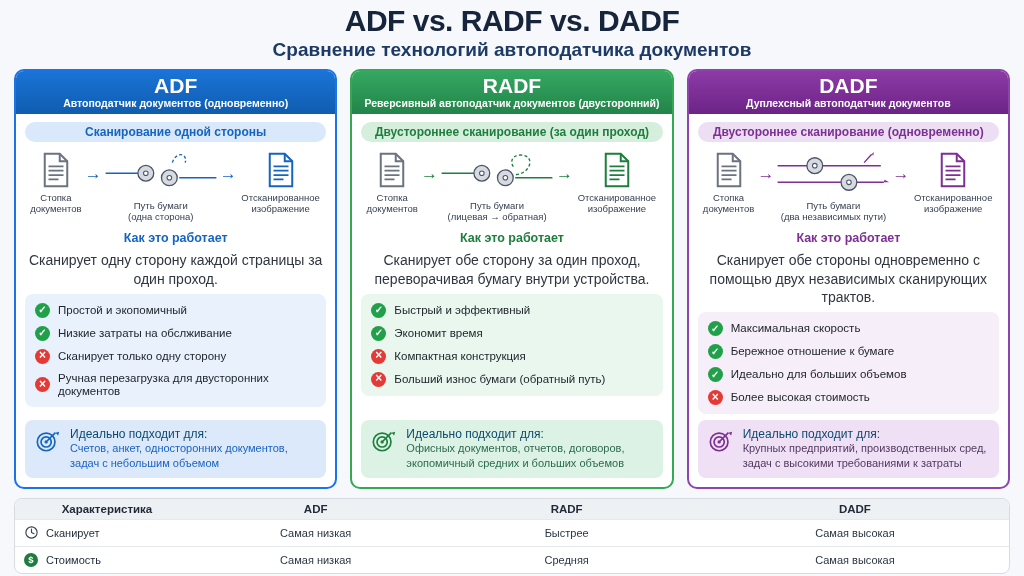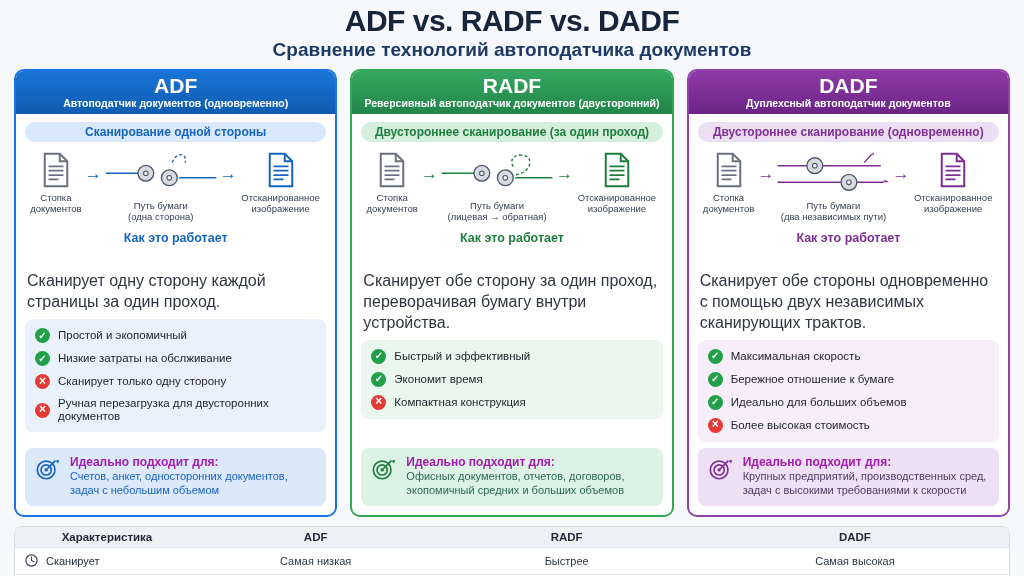--- a/index.html
+++ b/index.html
@@ -39,33 +39,33 @@
   .diag-item.stack { width:62px; }
   .diag-item.path  { width:120px; }
   .diag-item.out   { width:94px; }
   .diag-label { font-size:9.5px; color:#374151; line-height:1.25; }
   .diag-arrow { color:var(--primary); font-size:17px; font-weight:bold; margin-top:12px; }
   .doc-svg { color:#6b7280; }
   .out .doc-svg { color:var(--primary); }
   .path-svg { color:var(--primary); }
 
   .how-title { color:var(--primary); font-weight:bold; font-size:12.5px; text-align:center; margin-top:2px; }
-  .how-text { font-size:16px; color:#30363f; line-height:1.3; min-height:29px; padding:0 2px;margin-top:20px; }
+  .how-text { font-size:14px; color:#30363f; text-align:center; line-height:1.3; min-height:29px; padding:0 2px; }
 
   .features { background:var(--panel); border-radius:8px; padding:9px 10px; display:flex; flex-direction:column; gap:8px; }
   .feature { display:flex; align-items:center; gap:8px; font-size:11.5px; color:#22272e; line-height:1.15; }
   .f-icon { width:15px; height:15px; border-radius:50%; color:#fff; display:flex; align-items:center; justify-content:center; font-size:10px; font-weight:bold; flex:0 0 15px; }
   .f-icon.pro { background:#21a04a; }
   .f-icon.con { background:#e53935; }
   .f-icon.pro::after { content:"\2713"; }
   .f-icon.con::after { content:"\00D7"; font-size:12px; }
 
   .ideal { background:var(--panel2); border-radius:8px; padding:7px 10px 8px; display:flex; gap:9px; align-items:flex-start; margin-top:auto; }
   .ideal-icon { color:var(--primary); flex:0 0 26px; margin-top:1px; }
-  .ideal-title { font-weight:bold; font-size:12px; color:#a21caf; line-height:1.2; }
+  .ideal-title { font-weight:normal; font-size:12px; color:#0c4a6e; line-height:1.2; }
   .ideal-text { font-size:11px; color:var(--ideal); line-height:1.3; }
 
   
   .table-wrap { margin-top:9px; background:#fff; border:1px solid #d7dce3; border-radius:8px; overflow:hidden; }
   table { width:100%; border-collapse:collapse; }
   th { background:#eef1f4; font-weight:bold; color:#1f2937; font-size:11.5px; padding:4px 6px; text-align:center; }
   td { font-size:11px; color:#2a3542; padding:5px 8px; text-align:center; border-top:1px solid #e5e8ed; }
   col.c1 { width:18.5%; } col.c2 { width:23.5%; } col.c3 { width:27%; } col.c4 { width:31%; }
   td.rowlabel { text-align:left; }
   .rowlabel-inner { display:flex; align-items:center; gap:7px; color:#1f2937; }
@@ -244,20 +244,24 @@
             <span>Быстрый и эффективный</span>
           </div>
           <div class="feature">
             <span class="f-icon pro"></span>
             <span>Экономит время</span>
           </div>
           <div class="feature">
             <span class="f-icon con"></span>
             <span>Компактная конструкция</span>
           </div>
+          <div class="feature">
+            <span class="f-icon con"></span>
+            <span>Больший износ бумаги (обратный путь)</span>
+          </div>
         </div>
         <div class="ideal">
           <svg class="ideal-icon" width="26" height="26">
               <use href="#i-target"></use>
             </svg>
           <div>
             <div class="ideal-title">Идеально подходит для:</div>
             <div class="ideal-text">Офисных документов, отчетов, договоров, экопомичный средних и больших объемов</div>
           </div>
         </div>
@@ -321,21 +325,21 @@
             <span class="f-icon con"></span>
             <span>Более высокая стоимость</span>
           </div>
         </div>
         <div class="ideal">
           <svg class="ideal-icon" width="26" height="26">
               <use href="#i-target"></use>
             </svg>
           <div>
             <div class="ideal-title">Идеально подходит для:</div>
-            <div class="ideal-text">Крупных предприятий, производственных сред, задач с высокими требованиями к скорости</div>
+            <div class="ideal-text">Крупных предприятий, производственных сред, задач с высокими требованиями к затраты</div>
           </div>
         </div>
       </div>
     </div>
 
   </div>
 
   <div class="table-wrap">
     <table>
       <colgroup>

